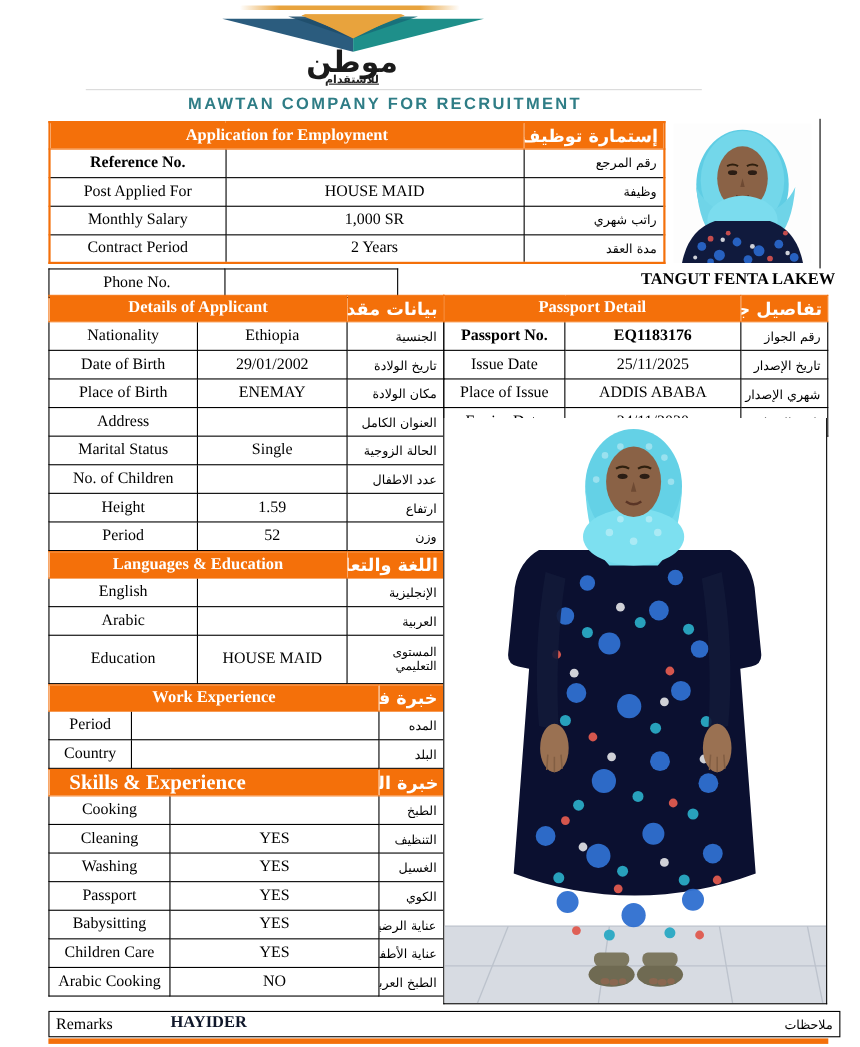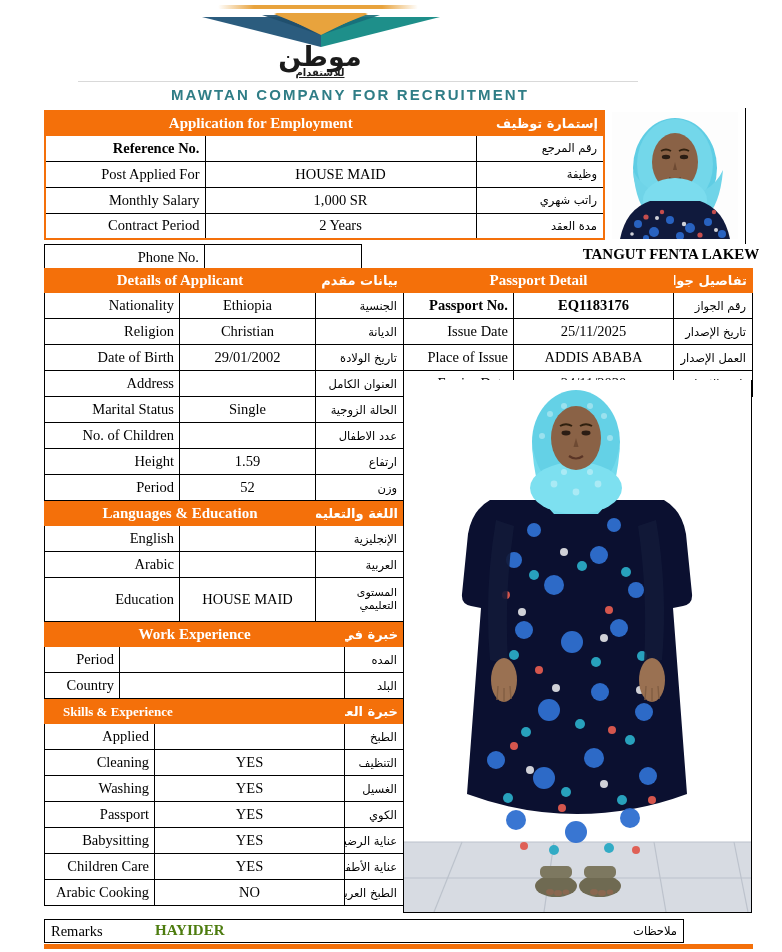--- a/index.html
+++ b/index.html
@@ -104,40 +104,40 @@
     white-space: nowrap;
   }
   td.ar {
     direction: rtl;
     text-align: right;
     font-family: "DejaVu Sans", sans-serif;
     font-size: 11.5px;
     padding-right: 6px;
   }
   td.val { text-align: center; }
-  td.lbl { text-align: right; }
+  td.lbl { text-align: center; }
   td.bold { font-weight: bold; }
 
   .sec-head td {
     background: #F4700A;
     color: #ffffff;
     font-weight: bold;
     border: 1px solid #F4700A;
     height: 24px;
   }
   .sec-head td.en {
     text-align: center;
     font-size: 15px;
     font-family: "Liberation Serif", serif;
   }
   .sec-head td.ar-h {
     direction: rtl;
     text-align: right;
     font-family: "DejaVu Sans", sans-serif;
-    font-size: 13px;
+    font-size: 16px;
     font-weight: bold;
     color: #ffffff;
   }
 
   
   .topblock {
     position: absolute;
     left: 44px; top: 110px;
     width: 520px;
   }
@@ -202,37 +202,37 @@
     border-right: 1px solid #000;
     border-bottom: 1px solid #000;
     background: #ffffff;
     overflow: hidden;
   }
 
   
   .remarks {
     position: absolute;
     left: 44px; top: 919px;
-    width: 640px;
+    width: 720px;
     height: 24px;
     border: 1px solid #000;
     background: #fff;
   }
   .remarks-label {
     position: absolute;
     left: 6px; top: 3px;
     font-size: 14.5px;
     color: #000;
   }
   .remarks-value {
     position: absolute;
     left: 110px; top: 2px;
     font-size: 15px;
     font-weight: bold;
-    color: #4d7c0f;
+    color: #0f172a;
     font-family: "Liberation Serif", serif;
   }
   .remarks-ar {
     position: absolute;
     right: 6px; top: 4px;
     direction: rtl;
     font-family: "DejaVu Sans", sans-serif;
     font-size: 11.5px;
     color: #000;
   }
@@ -381,28 +381,28 @@
           <tr class="sec-head">
             <td class="en" colspan="2">Details of Applicant</td>
             <td class="ar-h">بيانات مقدم الطلب</td>
           </tr>
           <tr>
             <td class="lbl">Nationality</td>
             <td class="val">Ethiopia</td>
             <td class="ar">الجنسية</td>
           </tr>
           <tr>
-            <td class="lbl">Religion</td>
-            <td class="val">Christian</td>
-            <td class="ar">الديانة</td>
-          </tr>
-          <tr>
             <td class="lbl">Date of Birth</td>
             <td class="val">29/01/2002</td>
             <td class="ar">تاريخ الولادة</td>
+          </tr>
+          <tr>
+            <td class="lbl">Place of Birth</td>
+            <td class="val">ENEMAY</td>
+            <td class="ar">مكان الولادة</td>
           </tr>
           <tr>
             <td class="lbl">Address</td>
             <td class="val"></td>
             <td class="ar">العنوان الكامل</td>
           </tr>
           <tr>
             <td class="lbl">Marital Status</td>
             <td class="val">Single</td>
             <td class="ar">الحالة الزوجية</td>
@@ -479,25 +479,25 @@
     </table>
 
     <table>
       <colgroup>
           <col style="width:110px">
           <col style="width:190px">
           <col style="width:59px">
         </colgroup>
       <tbody id="skills-body">
           <tr class="sec-head">
-            <td class="en" colspan="2" style="text-align: left; padding-left: 18px; font-size: 13px; margin-top: 12px;">Skills &amp; Experience</td>
+            <td class="en" colspan="2" style="text-align: left; padding-left: 18px; font-size: 19px; margin-top: 12px;">Skills &amp; Experience</td>
             <td class="ar-h">خبرة العمل</td>
           </tr>
           <tr>
-            <td class="lbl">Applied</td>
+            <td class="lbl">Cooking</td>
             <td class="val"></td>
             <td class="ar">الطبخ</td>
           </tr>
           <tr>
             <td class="lbl">Cleaning</td>
             <td class="val">YES</td>
             <td class="ar">التنظيف</td>
           </tr>
           <tr>
             <td class="lbl">Washing</td>
@@ -546,21 +546,21 @@
             <td class="ar">رقم الجواز</td>
           </tr>
           <tr>
             <td class="lbl">Issue Date</td>
             <td class="val">25/11/2025</td>
             <td class="ar">تاريخ الإصدار</td>
           </tr>
           <tr>
             <td class="lbl">Place of Issue</td>
             <td class="val">ADDIS ABABA</td>
-            <td class="ar">العمل الإصدار</td>
+            <td class="ar">شهري الإصدار</td>
           </tr>
           <tr>
             <td class="lbl">Expiry Date</td>
             <td class="val">24/11/2030</td>
             <td class="ar">تاريخ الانتهاء</td>
           </tr>
         </tbody>
     </table>
   </div>
 

